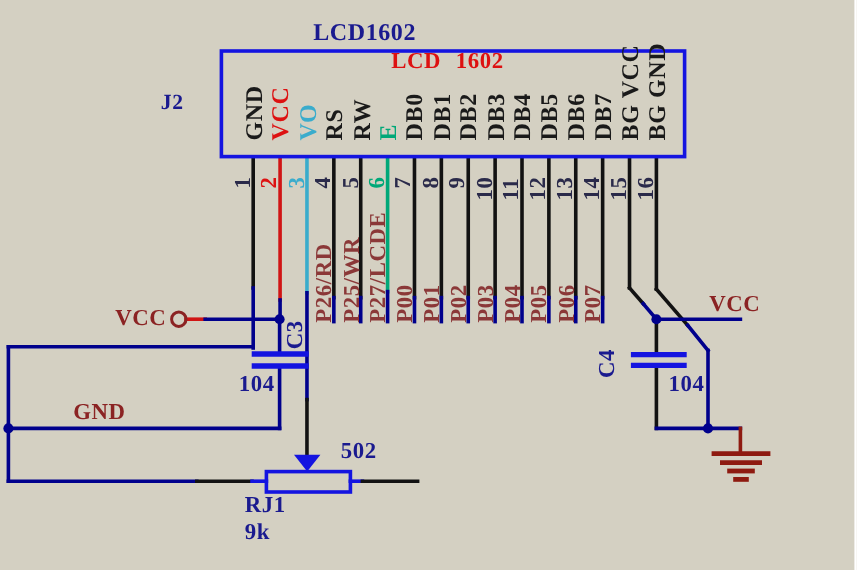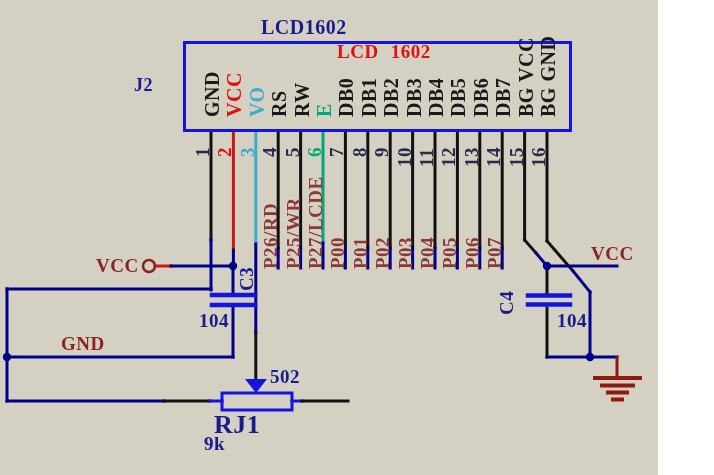--- a/index.html
+++ b/index.html
@@ -1,19 +1,19 @@
 <!DOCTYPE html>
 <html style="--bg: #d4d0c2; --comp: #1414e0; --text-navy: #1a1a8f; --text-maroon: #8b2323; --text-red: #dd1111;"><head>
 <meta charset="utf-8">
 <style>
   html,body{margin:0;padding:0;}
   body{font-family:"Liberation Serif","DejaVu Serif",serif;}
   .canvas{
     position:relative;
-    width:658px;height:475px;
+    width:712px;height:475px;
     overflow:hidden;
     background:var(--bg,#d4d0c2);
   }
   svg.wire-layer{position:absolute;left:0;top:0;}
   .lcd-box{
     position:absolute;left:183px;top:41px;width:389px;height:91px;
     box-sizing:border-box;border:3px solid var(--comp,#1414e0);
     background:transparent;
   }
   .lbl{
@@ -98,41 +98,41 @@
       <circle cx="233" cy="266" r="4.2" fill="#00008c"></circle>
       <circle cx="7" cy="357" r="4.2" fill="#00008c"></circle>
       <circle cx="547" cy="266" r="4.2" fill="#00008c"></circle>
       <circle cx="590" cy="357" r="4.2" fill="#00008c"></circle>
     </svg>
 
   <div class="lcd-box"></div>
 
   <div class="lbl navy" style="left:261px;top:17px;font-size:20px">LCD1602</div>
 
-  <div class="lbl redtx" style="left:337px;top:42px;font-size:19px;word-spacing:7px">LCD 1602</div>
+  <div class="lbl redtx" style="left:326px;top:42px;font-size:19px;word-spacing:7px">LCD 1602</div>
 
   <div class="lbl navy" style="left:134px;top:76px;font-size:18px">J2</div>
 
   <div class="lbl maroon" style="left:96px;top:256px;font-size:19px">VCC</div>
 
   <div class="lbl maroon" style="left:61px;top:334px;font-size:19px">GND</div>
 
   <div class="lbl maroon" style="left:591px;top:244px;font-size:19px">VCC</div>
 
   <div class="lbl navy v" style="left:237px;top:291px;font-size:19px">C3</div>
 
   <div class="lbl navy" style="left:199px;top:311px;font-size:19px">104</div>
 
   <div class="lbl navy v" style="left:497px;top:315px;font-size:19px">C4</div>
 
   <div class="lbl navy" style="left:557px;top:311px;font-size:19px">104</div>
 
-  <div class="lbl navy" style="left:270px;top:367px;font-size:19px">502</div>
+  <div class="lbl navy" style="left:284px;top:367px;font-size:19px">502</div>
 
-  <div class="lbl navy" style="left:214px;top:412px;font-size:26px">RJ1</div>
+  <div class="lbl navy" style="left:204px;top:412px;font-size:19px">RJ1</div>
 
   <div class="lbl navy" style="left:204px;top:434px;font-size:19px">9k</div>
 
   <div id="pin-layer">
       <div class="lbl v" style="left: 202px; top: 117px; font-size: 20px; color: rgb(26, 26, 26);">GND</div>
       <div class="lbl v" style="left: 193px; top: 157px; font-size: 19px; color: rgb(42, 42, 74);">1</div>
       <div class="lbl v" style="left: 224.4px; top: 117px; font-size: 20px; color: rgb(221, 17, 17);">VCC</div>
       <div class="lbl v" style="left: 215.4px; top: 157px; font-size: 19px; color: rgb(221, 17, 17);">2</div>
       <div class="lbl v" style="left: 246.8px; top: 117px; font-size: 20px; color: rgb(58, 172, 204);">VO</div>
       <div class="lbl v" style="left: 237.8px; top: 157px; font-size: 19px; color: rgb(58, 172, 204);">3</div>

